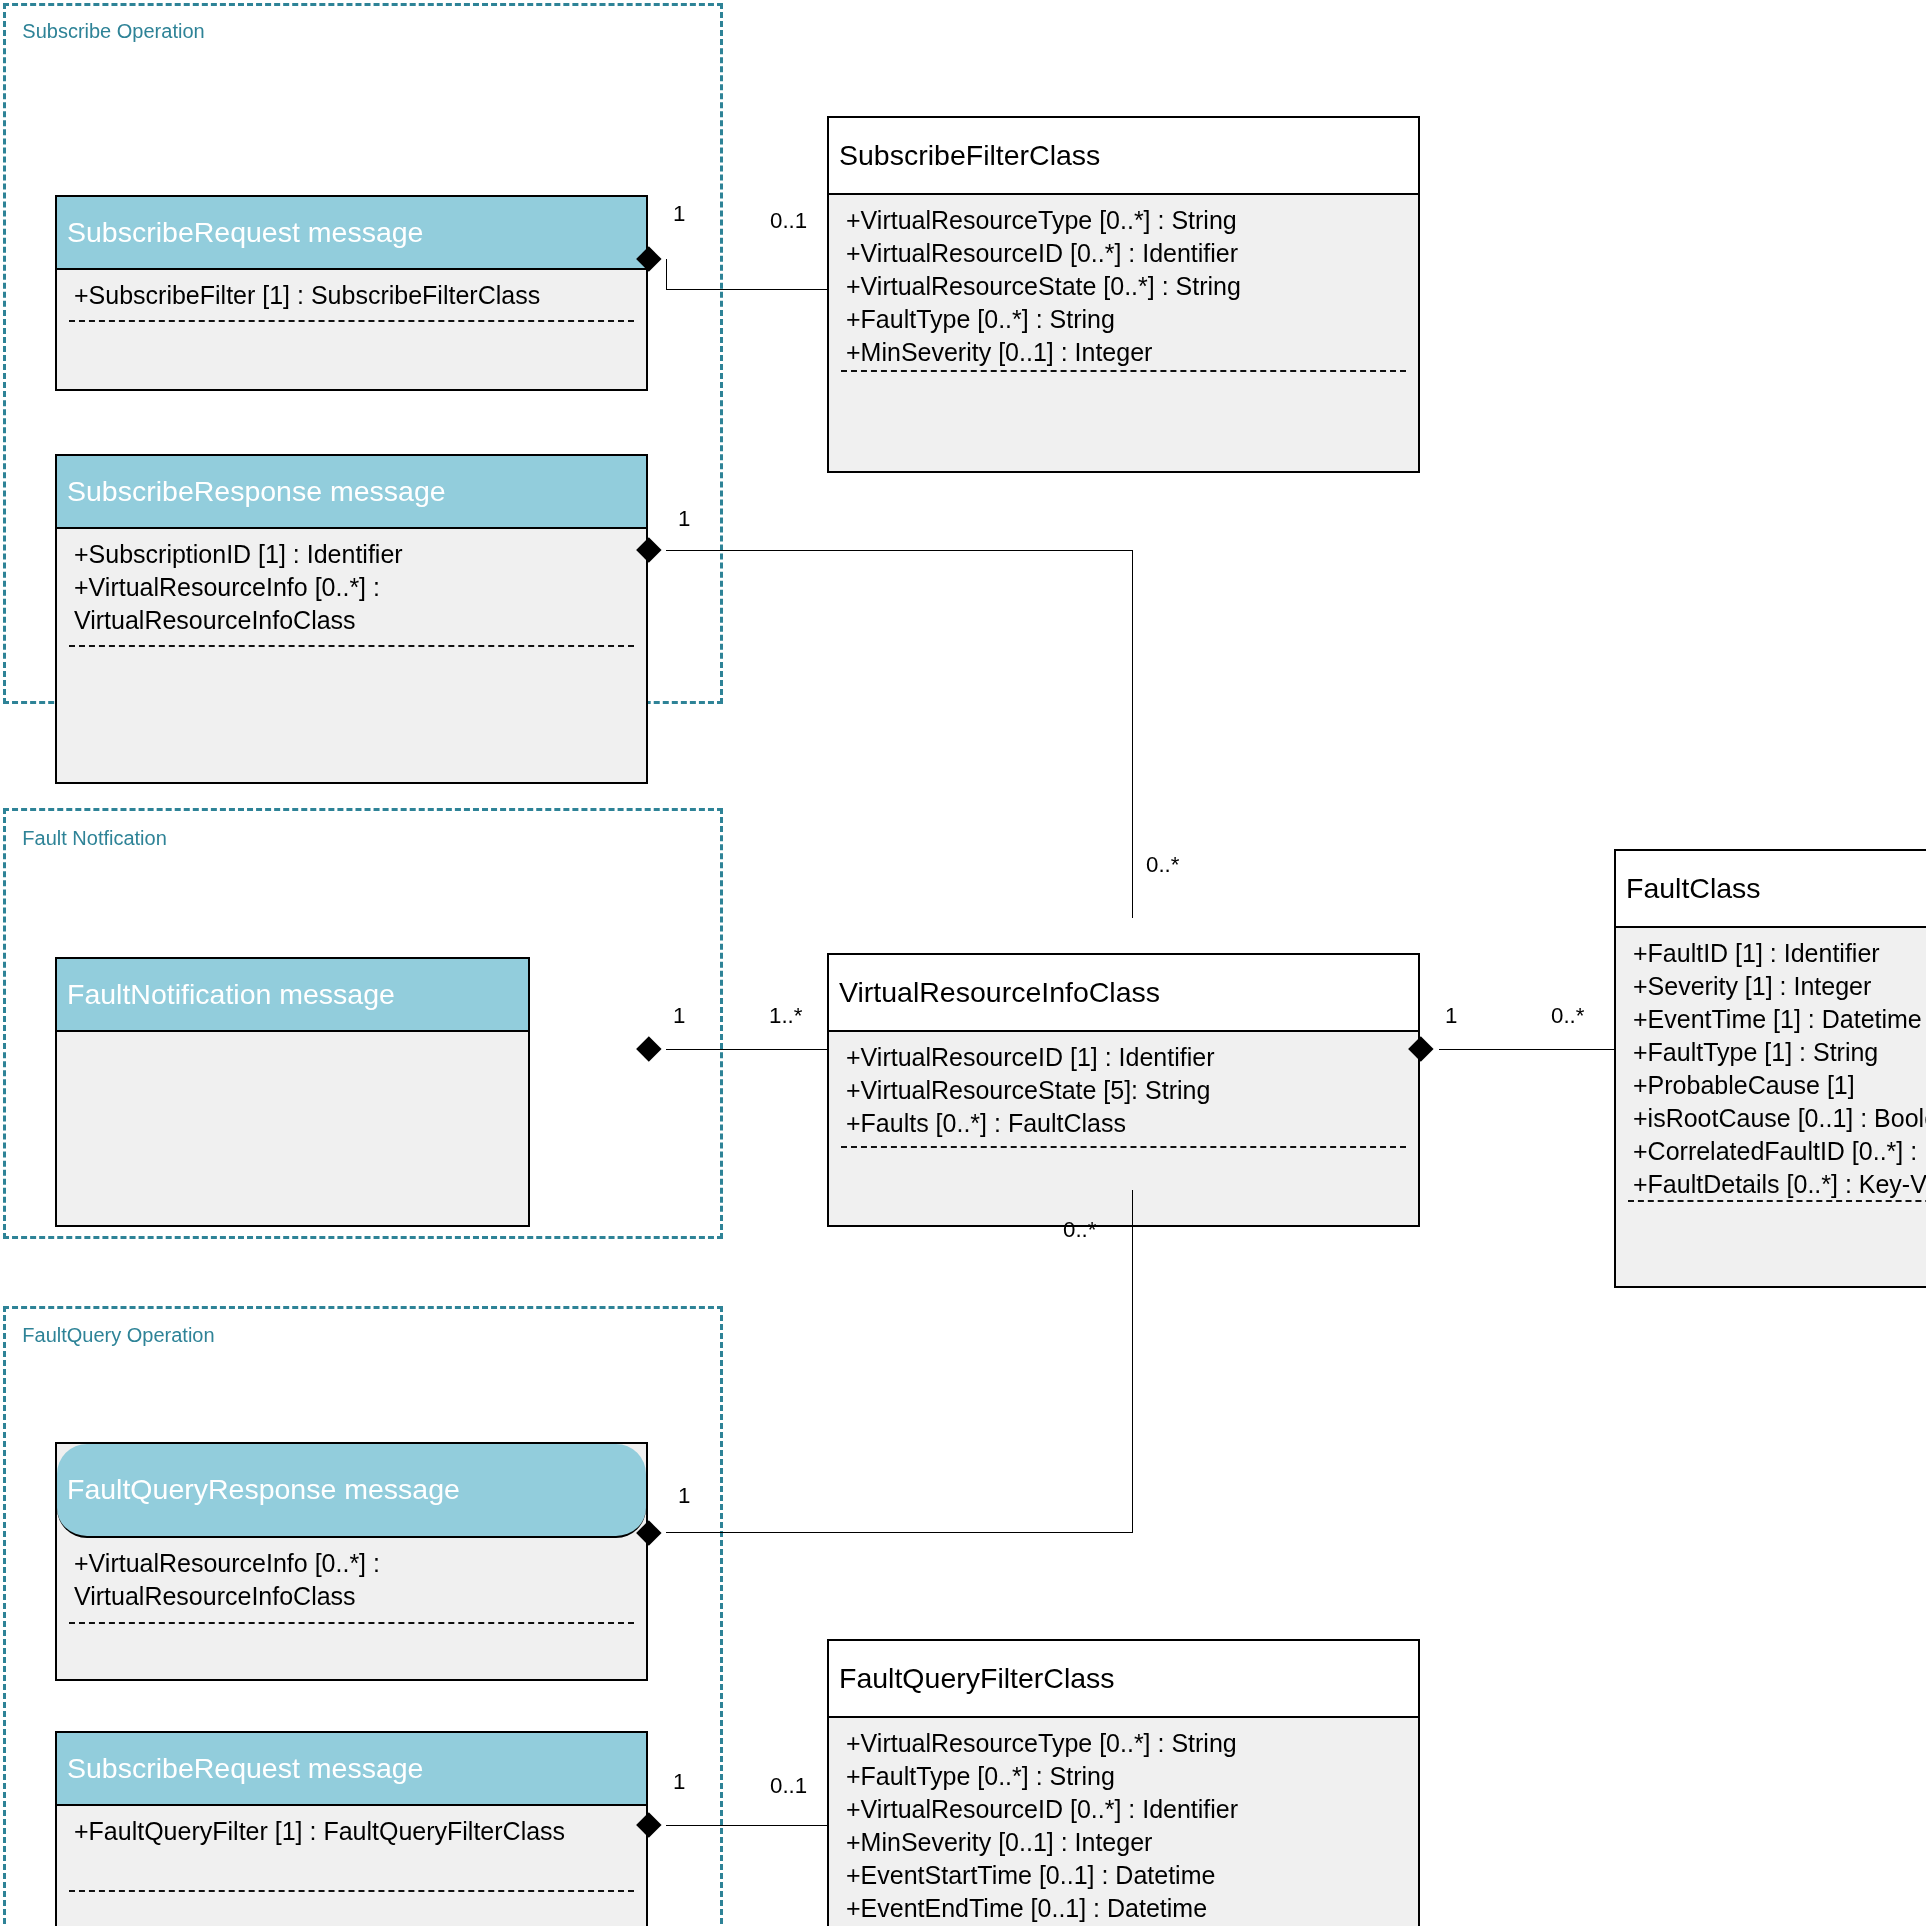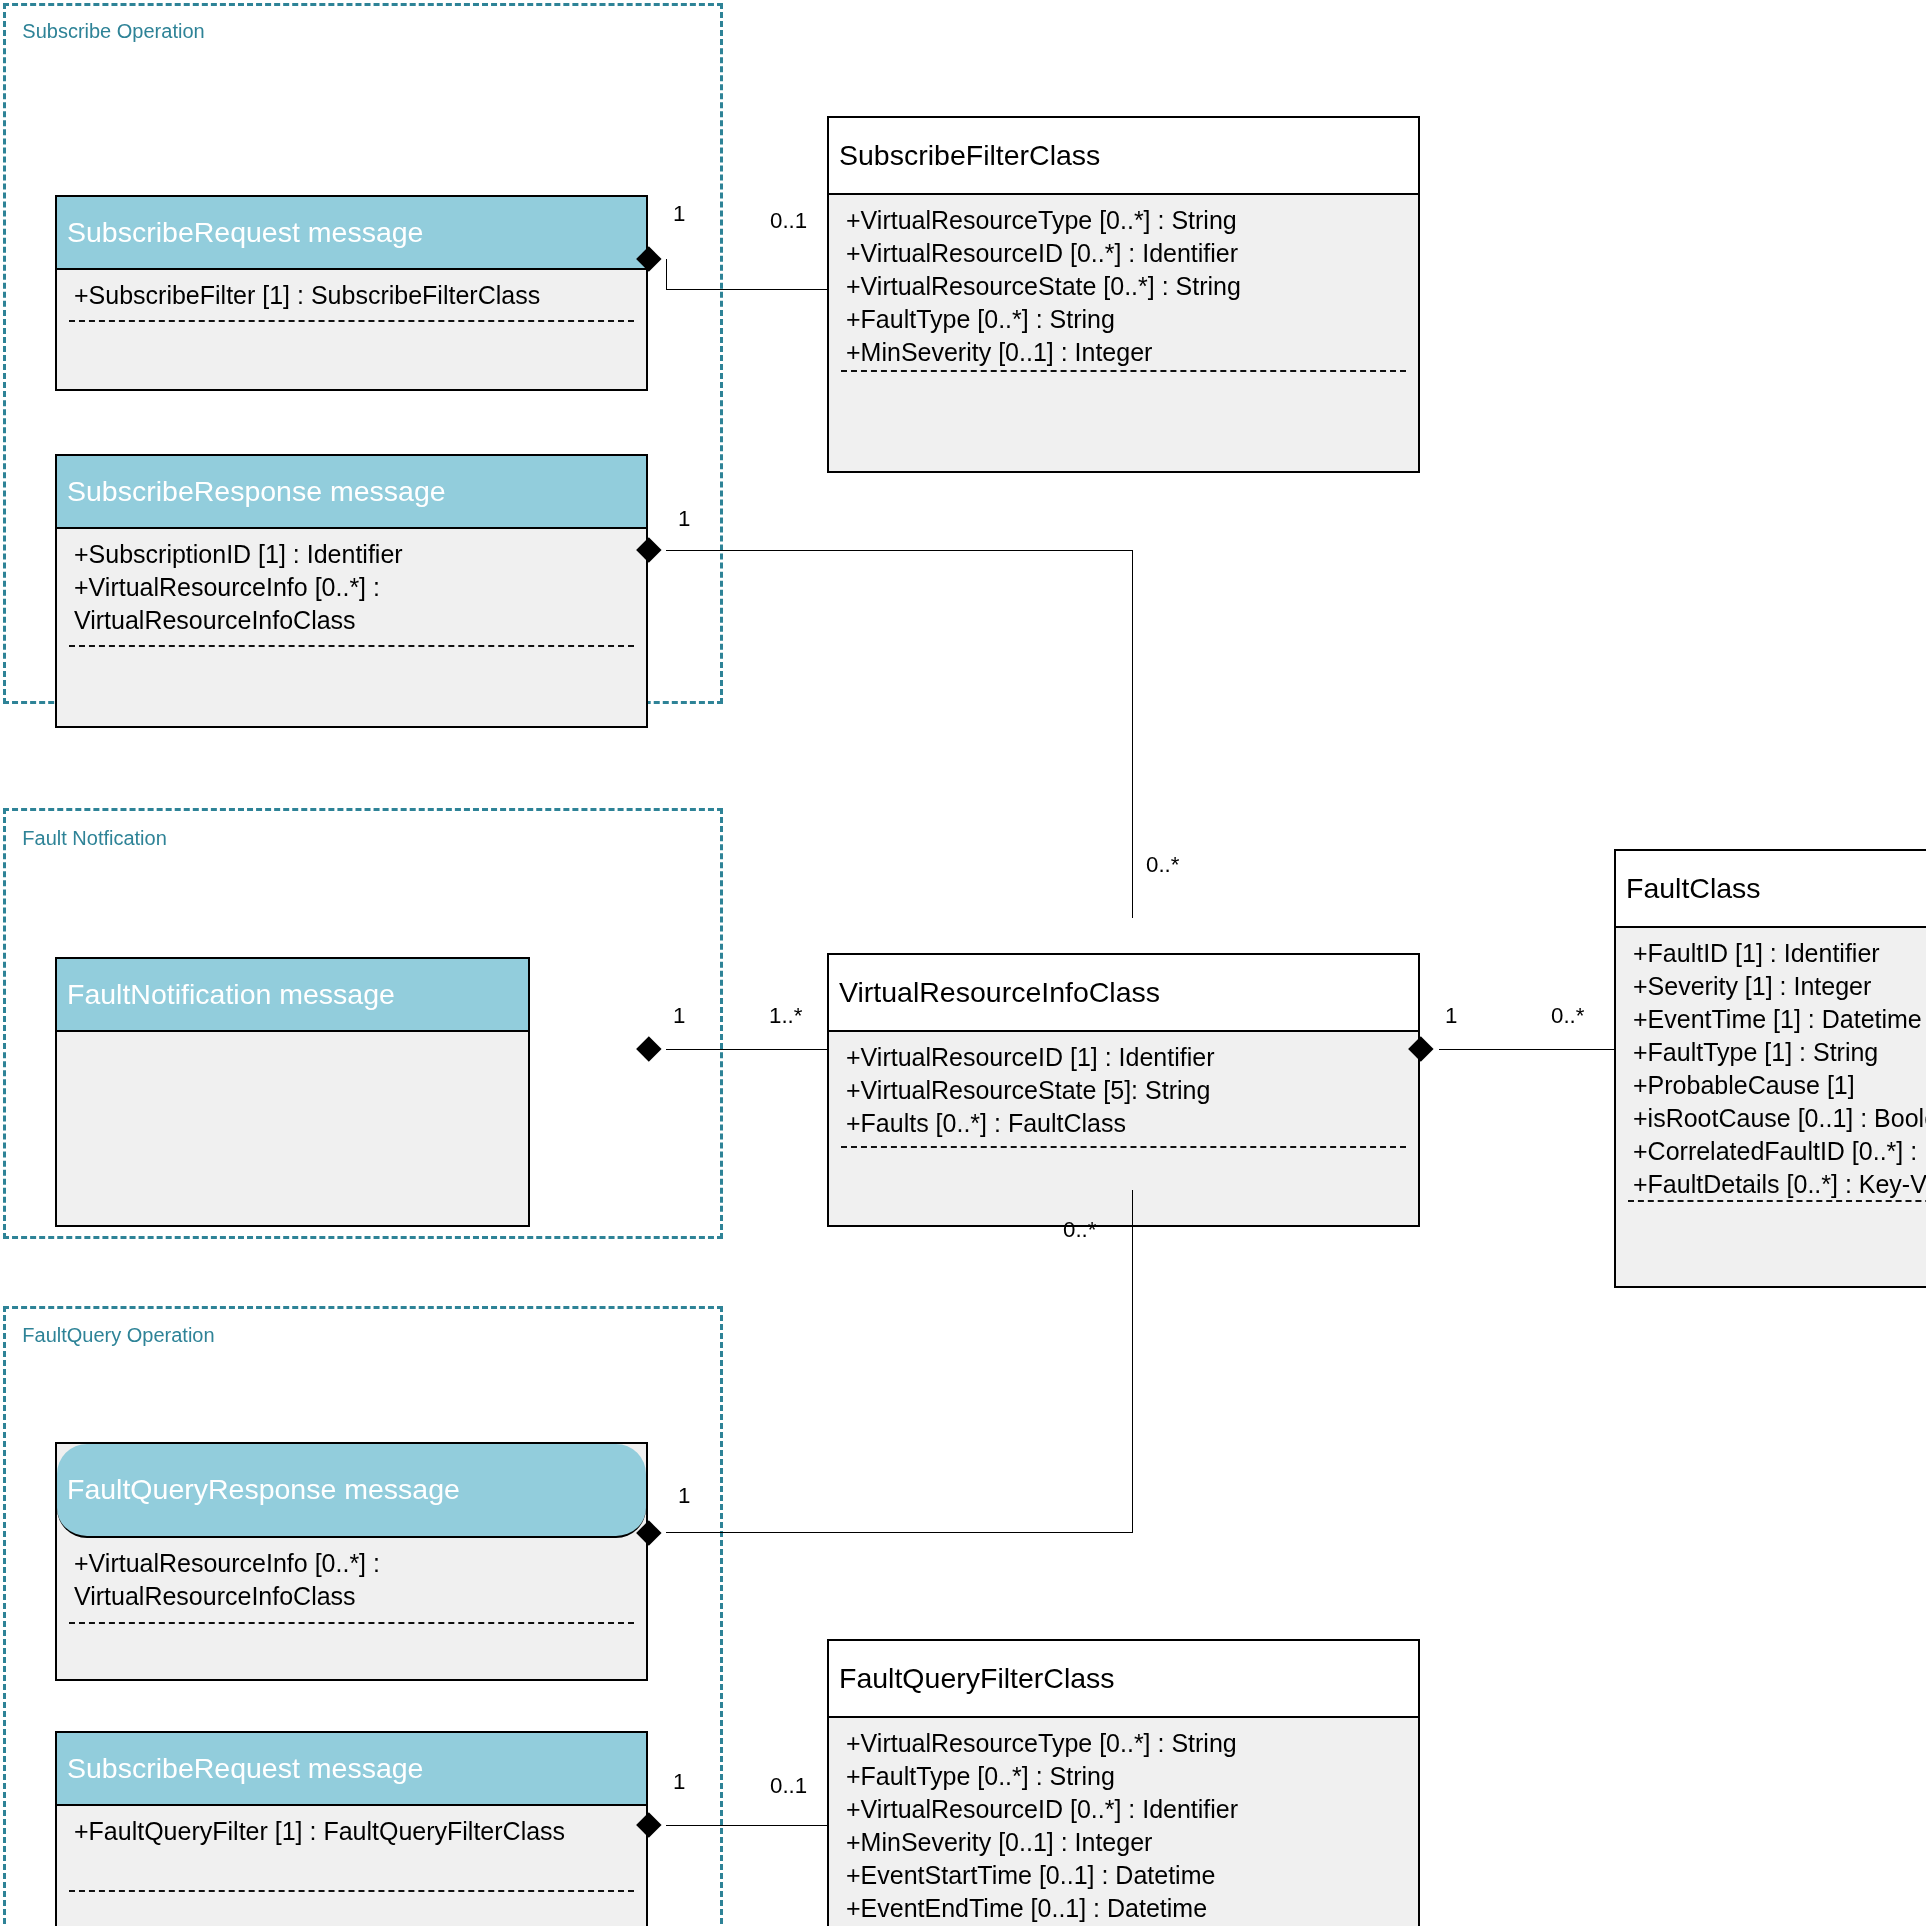--- a/index.html
+++ b/index.html
@@ -103,21 +103,21 @@
   <div class="pkg-title" style="left:22.3px;top:21px;">Subscribe Operation</div>
 
   <div class="uml msg" style="left:55px;top:159px;width:593px;height:196px;">
     <div class="head" style="height:73px;">SubscribeRequest message</div>
     <div class="body" style="height:114px;">
       <div class="attr">+SubscribeFilter [1] : SubscribeFilterClass</div>
       <div class="sep" style="top:50px;"></div>
     </div>
   </div>
 
-  <div class="uml msg" style="left:55px;top:418px;width:593px;height:274px;">
+  <div class="uml msg" style="left:55px;top:418px;width:593px;height:330px;">
     <div class="head" style="height:73px;">SubscribeResponse message</div>
     <div class="body" style="height:198px;">
       <div class="attr">+SubscriptionID [1] : Identifier</div>
       <div class="attr wrap" style="width:532px;">+VirtualResourceInfo [0..*] : VirtualResourceInfoClass</div>
       <div class="sep" style="top:116px;"></div>
     </div>
   </div>
 
   <div class="uml cls" style="left:827px;top:80px;width:593px;height:357px;">
     <div class="head" style="height:77px;">SubscribeFilterClass</div>

